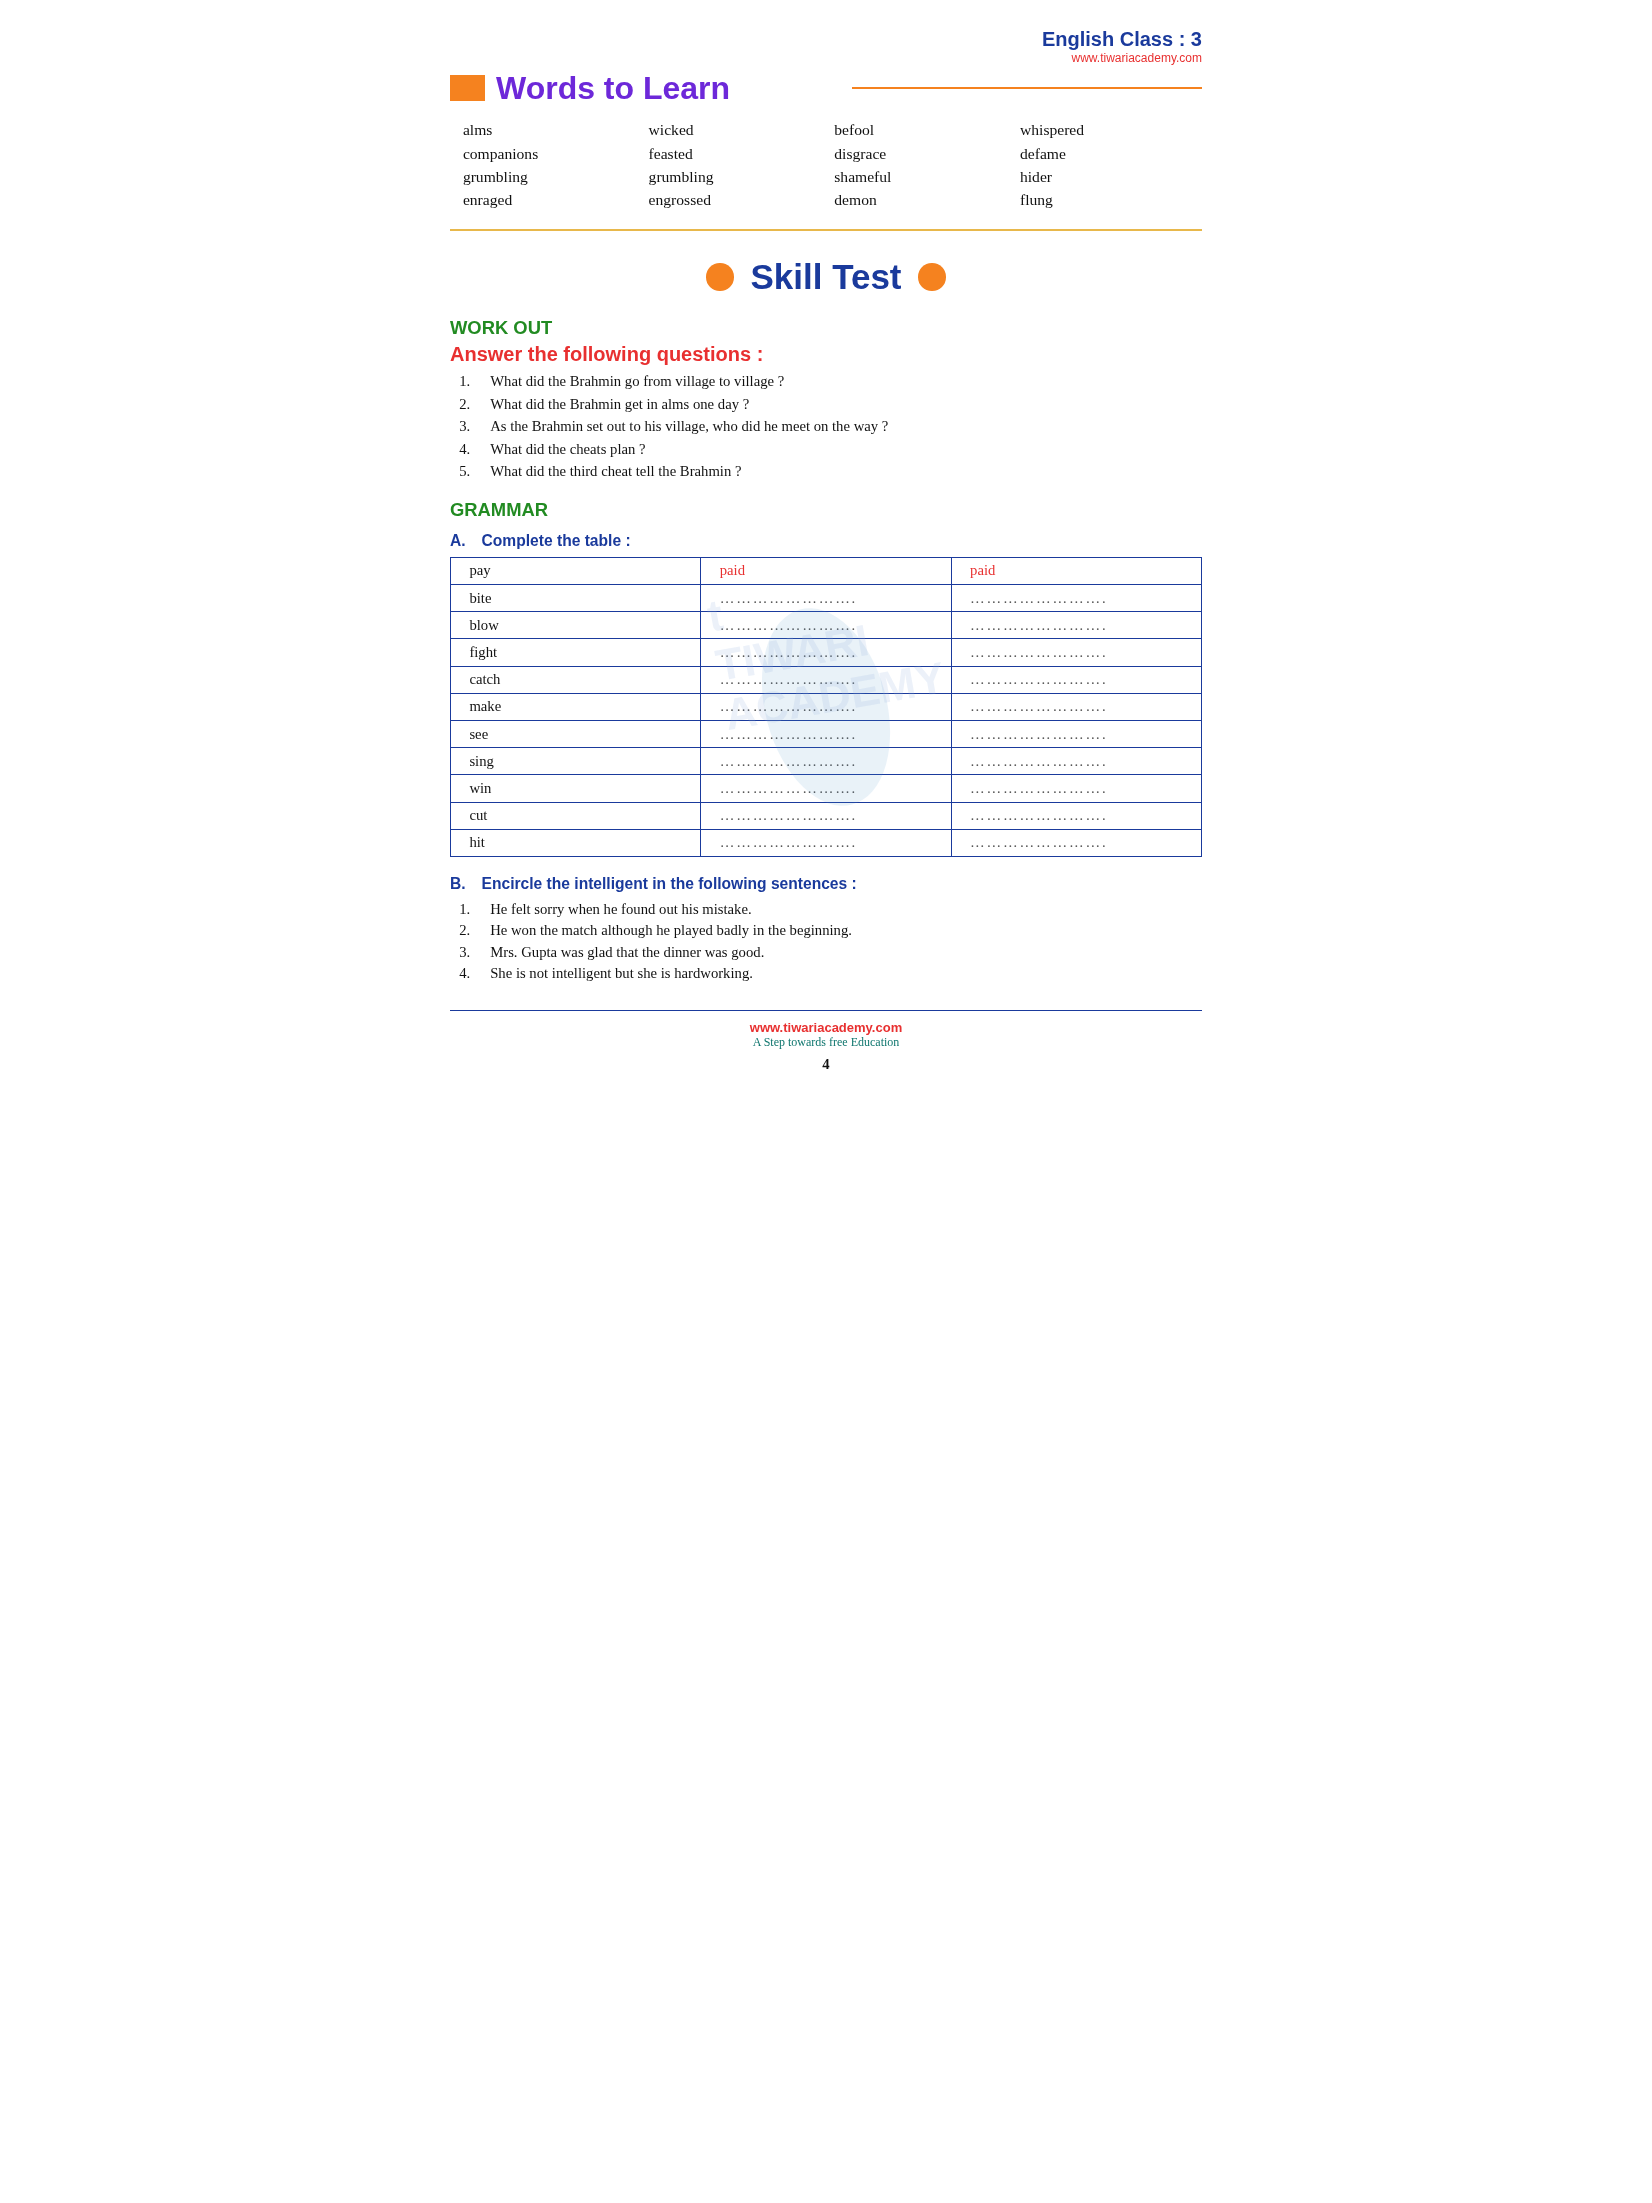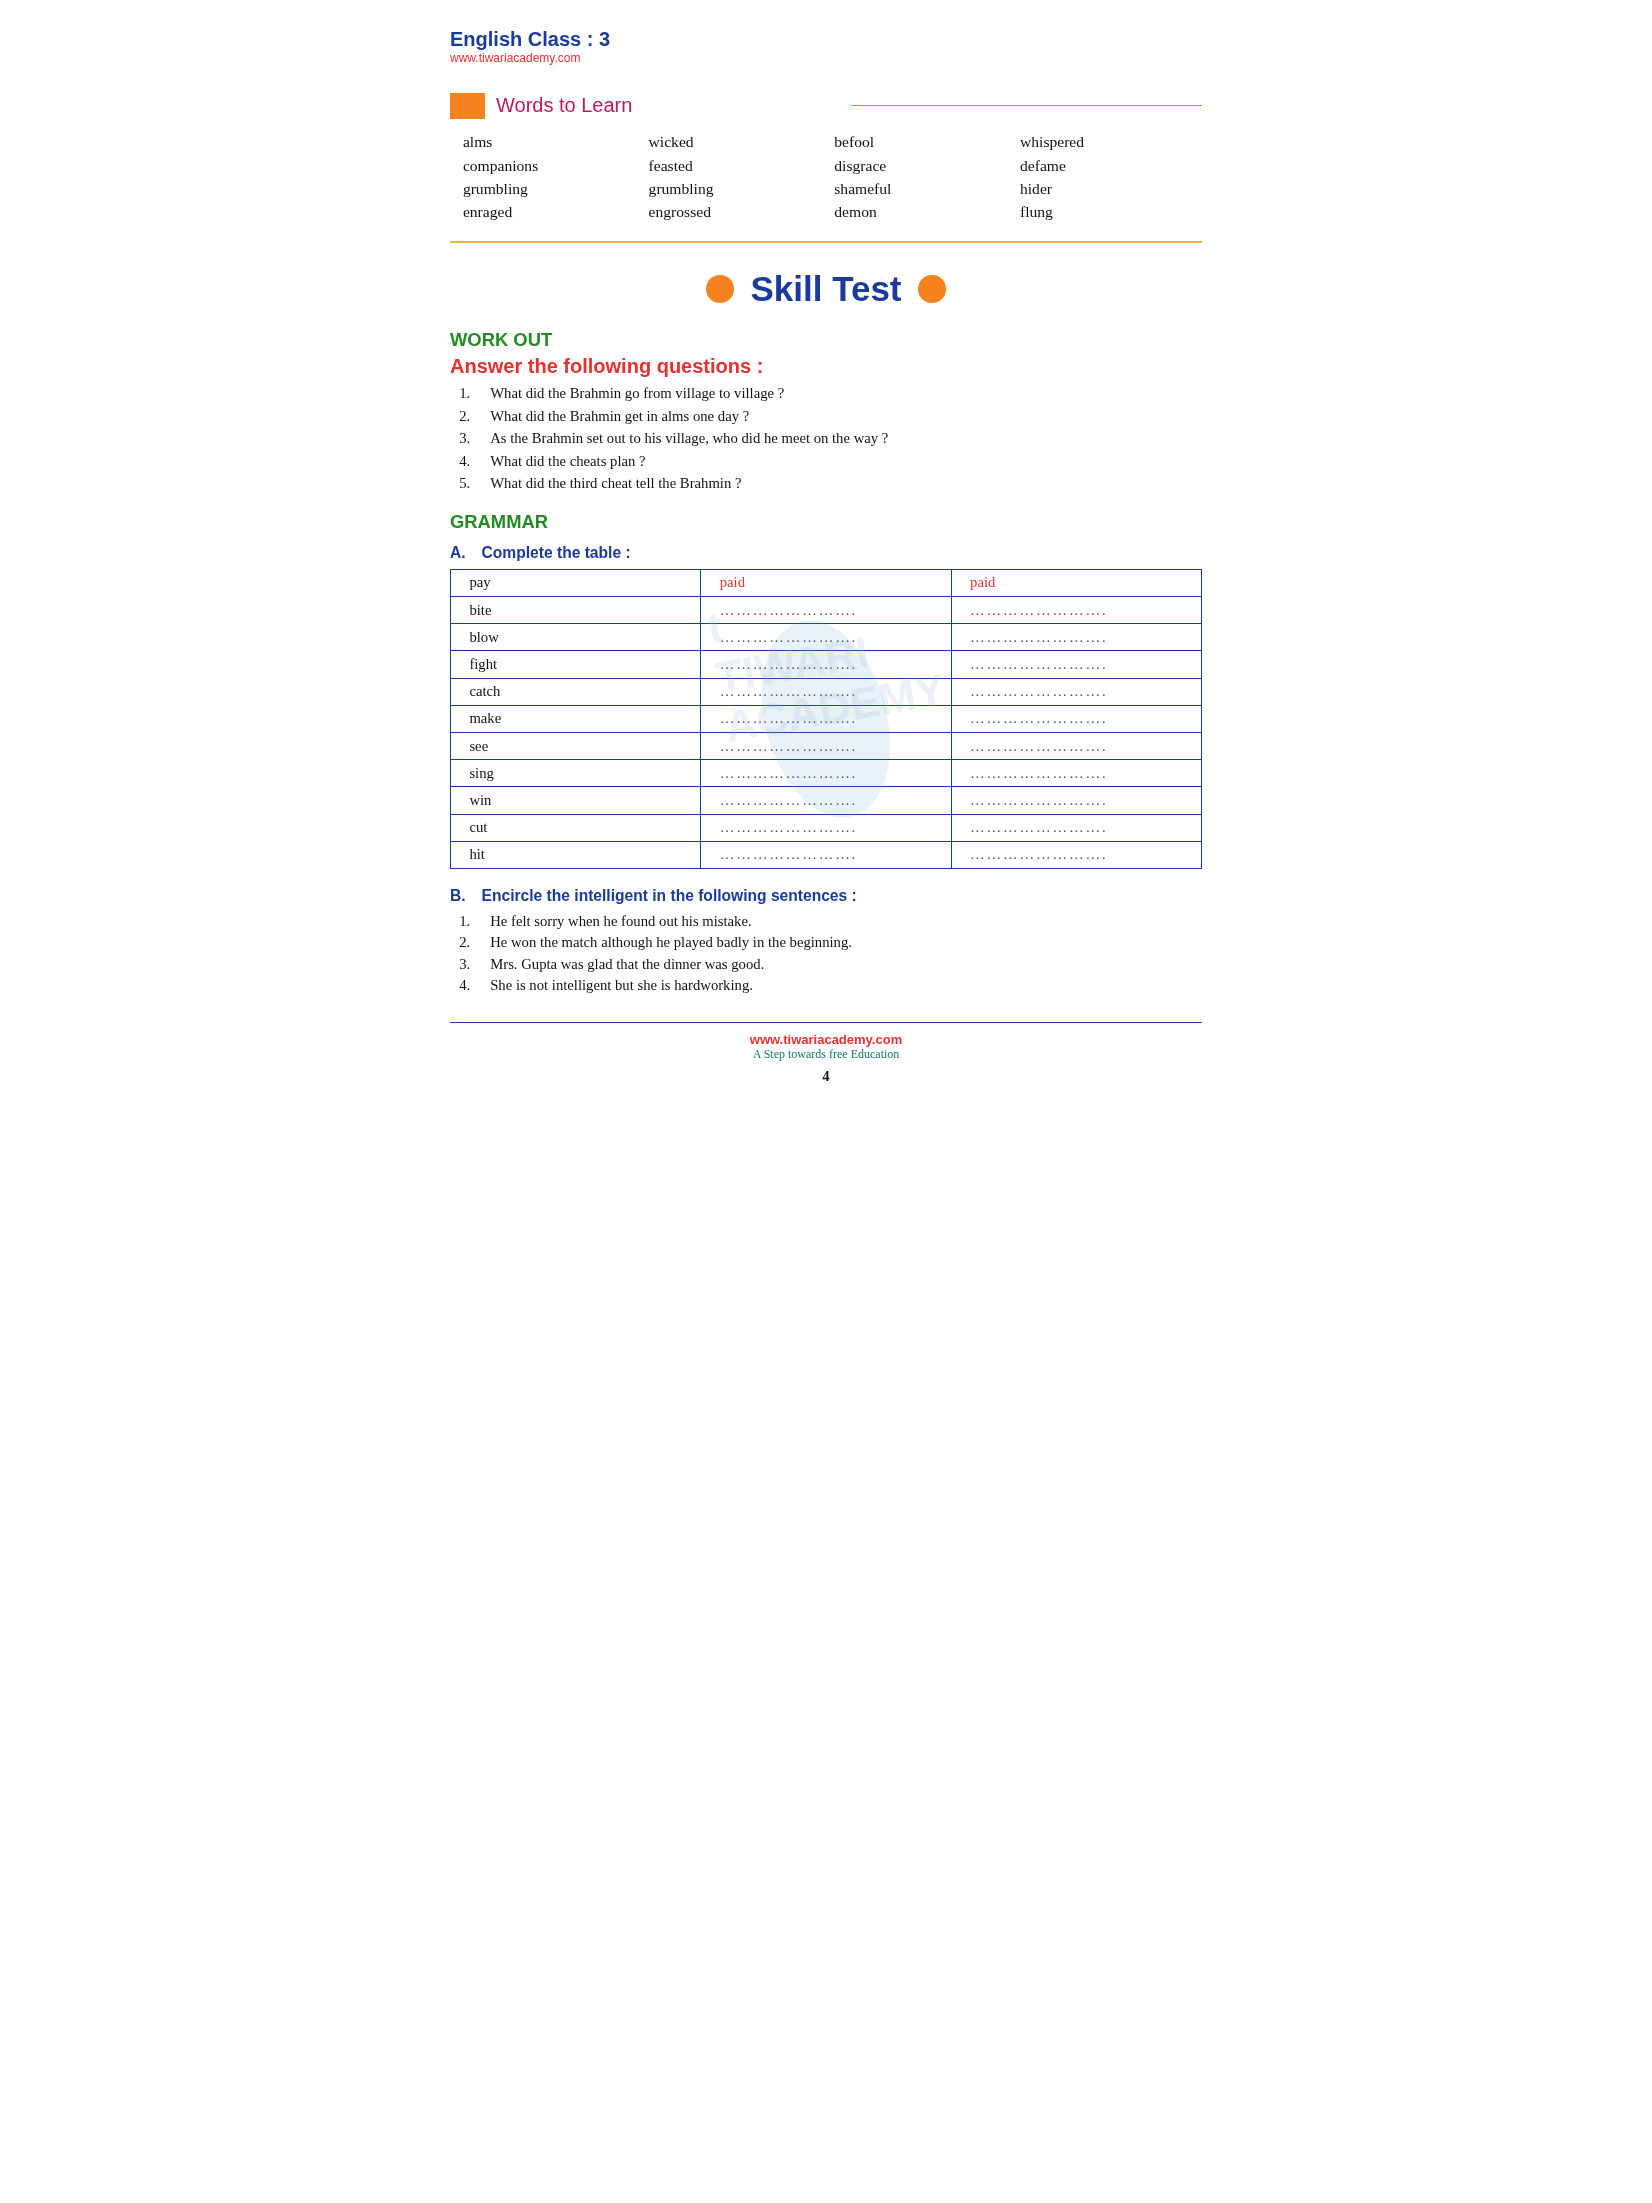--- a/index.html
+++ b/index.html
@@ -7,21 +7,22 @@
       font-family: 'Times New Roman', Times, serif;
       background: #fff;
       width: 826px;
       margin: 0 auto;
       padding: 27.5px 37px;
       color: #111;
     }
 
     
     .header {
-      margin-bottom: 28px;
+      text-align: right;
+      margin-bottom: 5px;
     }
     .header-title {
       font-size: 20px;
       font-weight: bold;
       color: #1a3a9c;
       font-family: Arial, sans-serif;
     }
     .header-url {
       font-size: 12px;
       color: #e83030;
@@ -38,24 +39,24 @@
       margin-bottom: 9.2px;
     }
     .orange-block {
       width: 35px;
       height: 26px;
       background: #f5821f;
       margin-right: 11px;
       flex-shrink: 0;
     }
     .words-title {
-      font-size: 20px;
-      font-weight: normal;
-      font-family: Arial, sans-serif;
-      color: #be185d;
+      font-size: 32px;
+      font-weight: bold;
+      font-family: Arial, sans-serif;
+      color: #6d28d9;
       flex: 1;
     }
     .words-line {
       height: 1.8px;
       background: #f5821f;
       margin-left: 5.5px;
       flex: 1;
     }
     .words-grid {
       display: grid;

